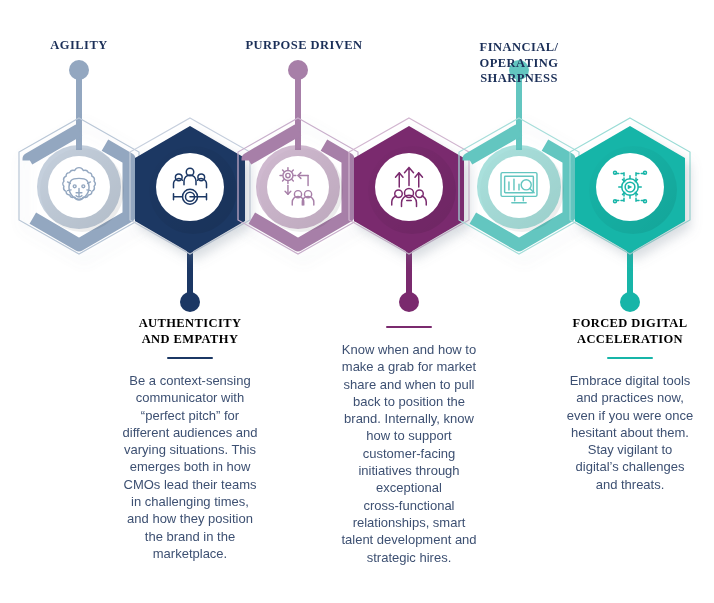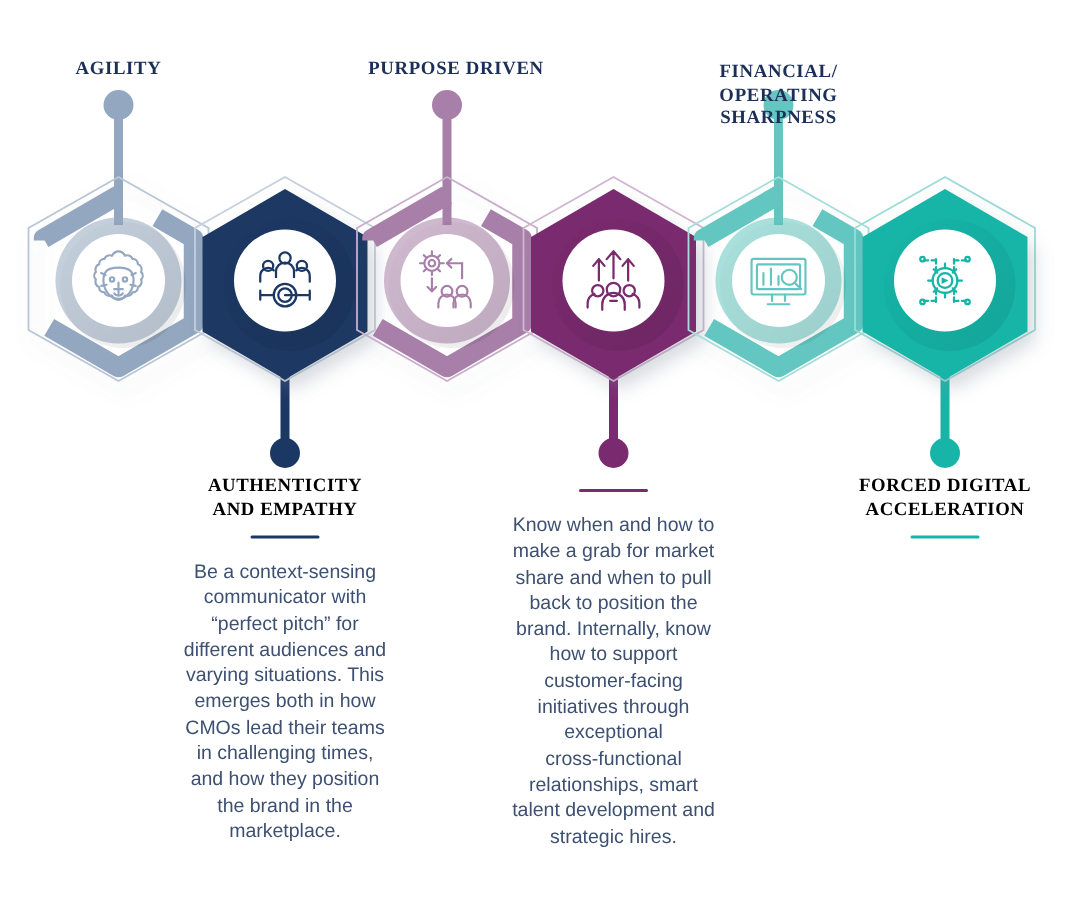--- a/index.html
+++ b/index.html
@@ -273,13 +273,20 @@
 cross-functional
 relationships, smart
 talent development and
 strategic hires.</div>
 </div>
 
 <div class="card" style="left:550px;top:316px;width:160px;">
   <div class="card-title">FORCED DIGITAL
 ACCELERATION</div>
   <div class="rule" style="background:#17b5a8;"></div>
+  <div class="card-body">Embrace digital tools
+and practices now,
+even if you were once
+hesitant about them.
+Stay vigilant to
+digital’s challenges
+and threats.</div>
 </div>
 
 </body></html>

